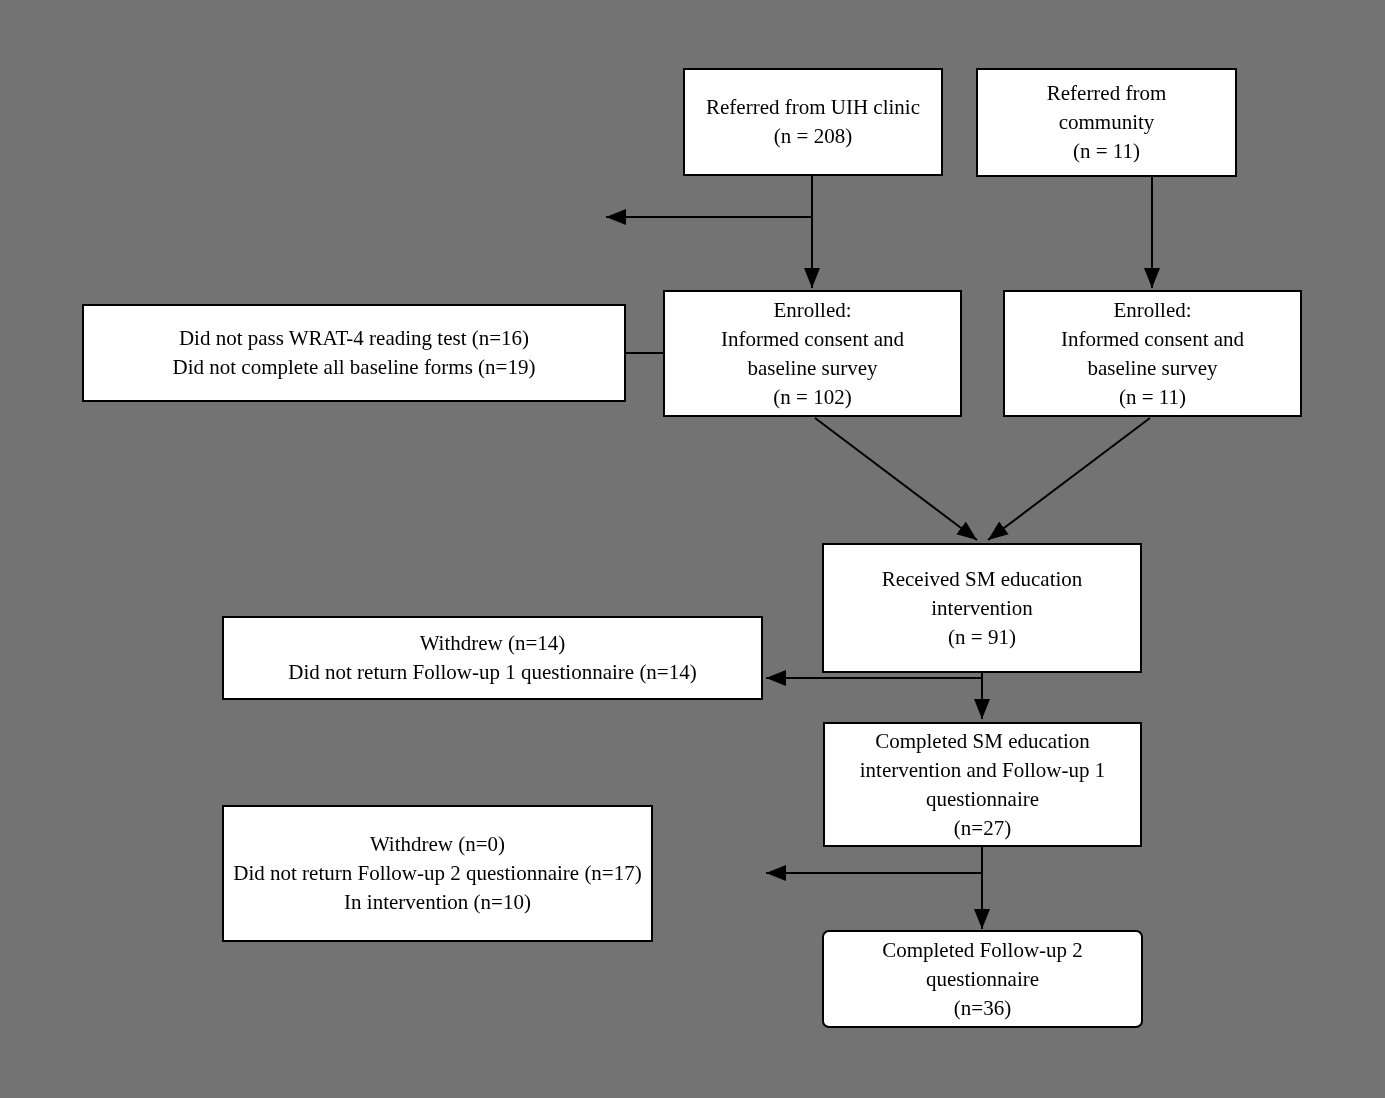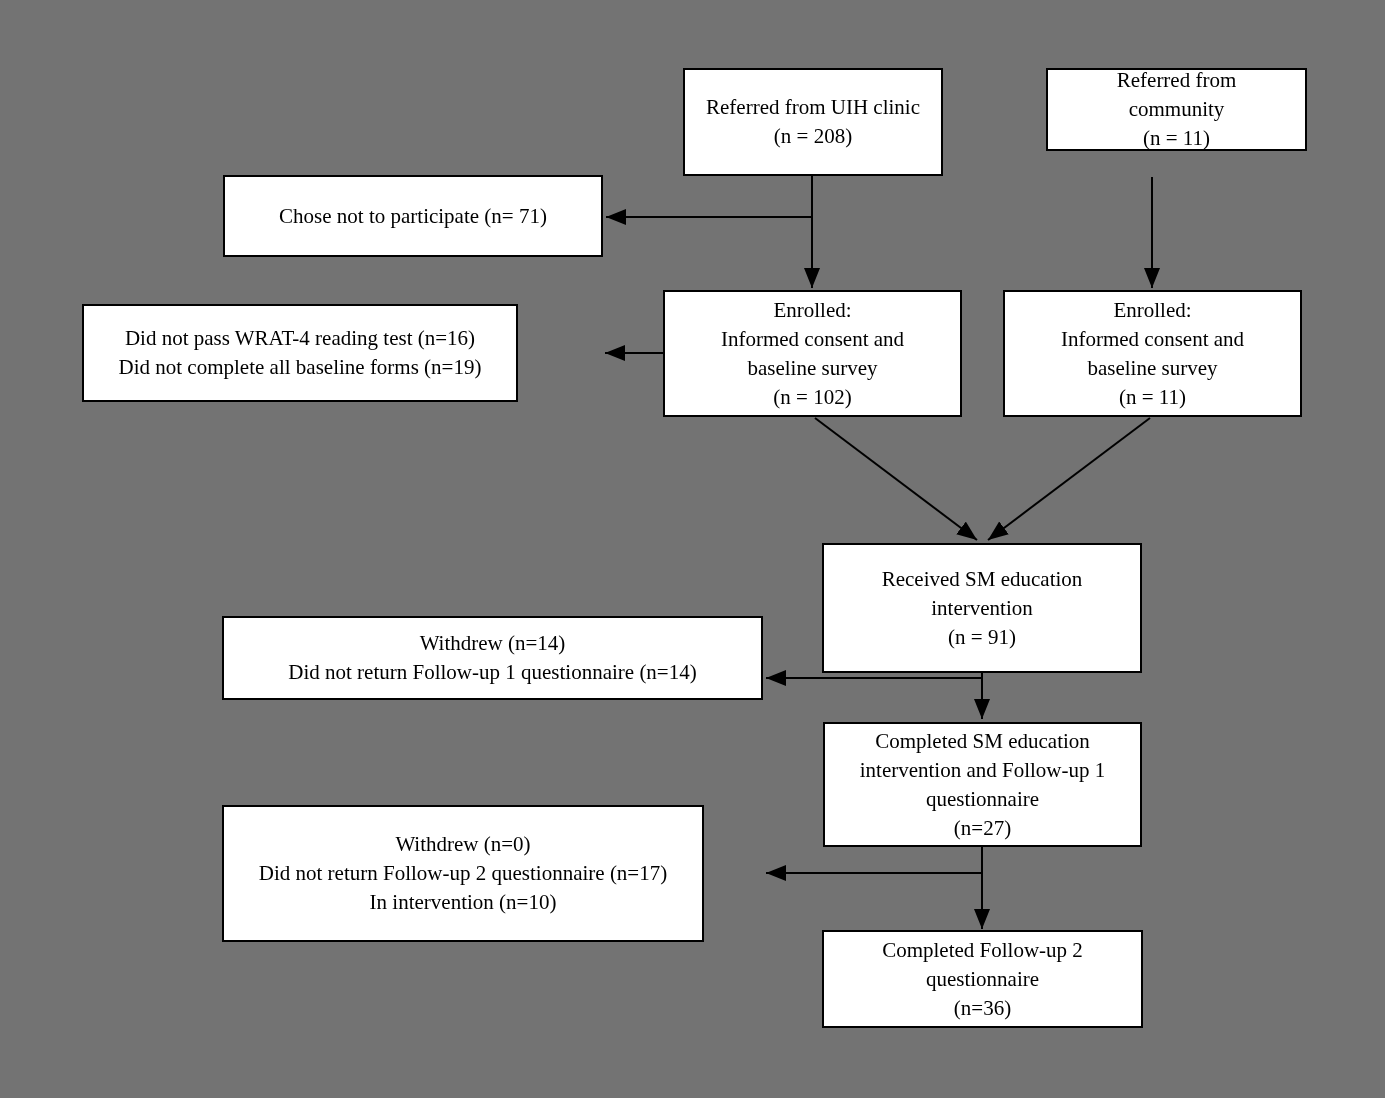--- a/index.html
+++ b/index.html
@@ -37,30 +37,30 @@
     width: 1385px;
     height: 1098px;
     pointer-events: none;
   }
   .arrows line {
     stroke: #000000;
     stroke-width: 2;
   }
   
   #box-referred-uih        { left: 683px;  top: 68px;  width: 260px; height: 108px; }
-  #box-referred-community  { left: 1046px; top: 68px;  width: 261px; height: 83px; }
+  #box-referred-community  { left: 976px; top: 68px;  width: 261px; height: 109px; }
   #box-chose-not           { left: 223px;  top: 175px; width: 380px; height: 82px;  }
-  #box-wrat                { left: 82px;   top: 304px; width: 436px; height: 98px;  }
+  #box-wrat                { left: 82px;   top: 304px; width: 544px; height: 98px;  }
   #box-enrolled-uih        { left: 663px;  top: 290px; width: 299px; height: 127px; }
   #box-enrolled-community  { left: 1003px; top: 290px; width: 299px; height: 127px; }
   #box-received            { left: 822px;  top: 543px; width: 320px; height: 130px; }
   #box-withdrew-1          { left: 222px;  top: 616px; width: 541px; height: 84px;  }
   #box-completed-f1        { left: 823px;  top: 722px; width: 319px; height: 125px; }
-  #box-withdrew-2          { left: 222px;  top: 805px; width: 482px; height: 137px; }
-  #box-completed-f2        { left: 822px;  top: 930px; width: 321px; height: 98px;  }
+  #box-withdrew-2          { left: 222px;  top: 805px; width: 431px; height: 137px; }
+  #box-completed-f2        { left: 822px;  top: 930px; width: 321px; height: 98px; border-radius: 7px;  }
 </style>
 </head>
 <body>
 
 <div class="canvas">
 
   <svg class="arrows" viewBox="0 0 1385 1098" xmlns="http://www.w3.org/2000/svg">
     <defs>
       <marker id="arrowhead" markerUnits="userSpaceOnUse" markerWidth="22" markerHeight="18" refX="20" refY="8" orient="auto">
         <path d="M0,0 L20,8 L0,16 Z" fill="#000000"></path>
@@ -76,21 +76,20 @@
     <line x1="982" y1="678" x2="766" y2="678" marker-end="url(#arrowhead)"></line>
     <line x1="982" y1="847" x2="982" y2="929" marker-end="url(#arrowhead)"></line>
     <line x1="982" y1="873" x2="766" y2="873" marker-end="url(#arrowhead)"></line>
   </svg>
 
   <div class="flow-box" id="box-referred-uih">Referred from UIH clinic
 (n = 208)</div>
   <div class="flow-box" id="box-referred-community">Referred from
 community
 (n = 11)</div>
-  <div class="flow-box" id="box-chose-not">Chose not to participate (n= 71)</div>
   <div class="flow-box" id="box-wrat">Did not pass WRAT-4 reading test (n=16)
 Did not complete all baseline forms (n=19)</div>
   <div class="flow-box" id="box-enrolled-uih">Enrolled:
 Informed consent and
 baseline survey
 (n = 102)</div>
   <div class="flow-box" id="box-enrolled-community">Enrolled:
 Informed consent and
 baseline survey
 (n = 11)</div>

